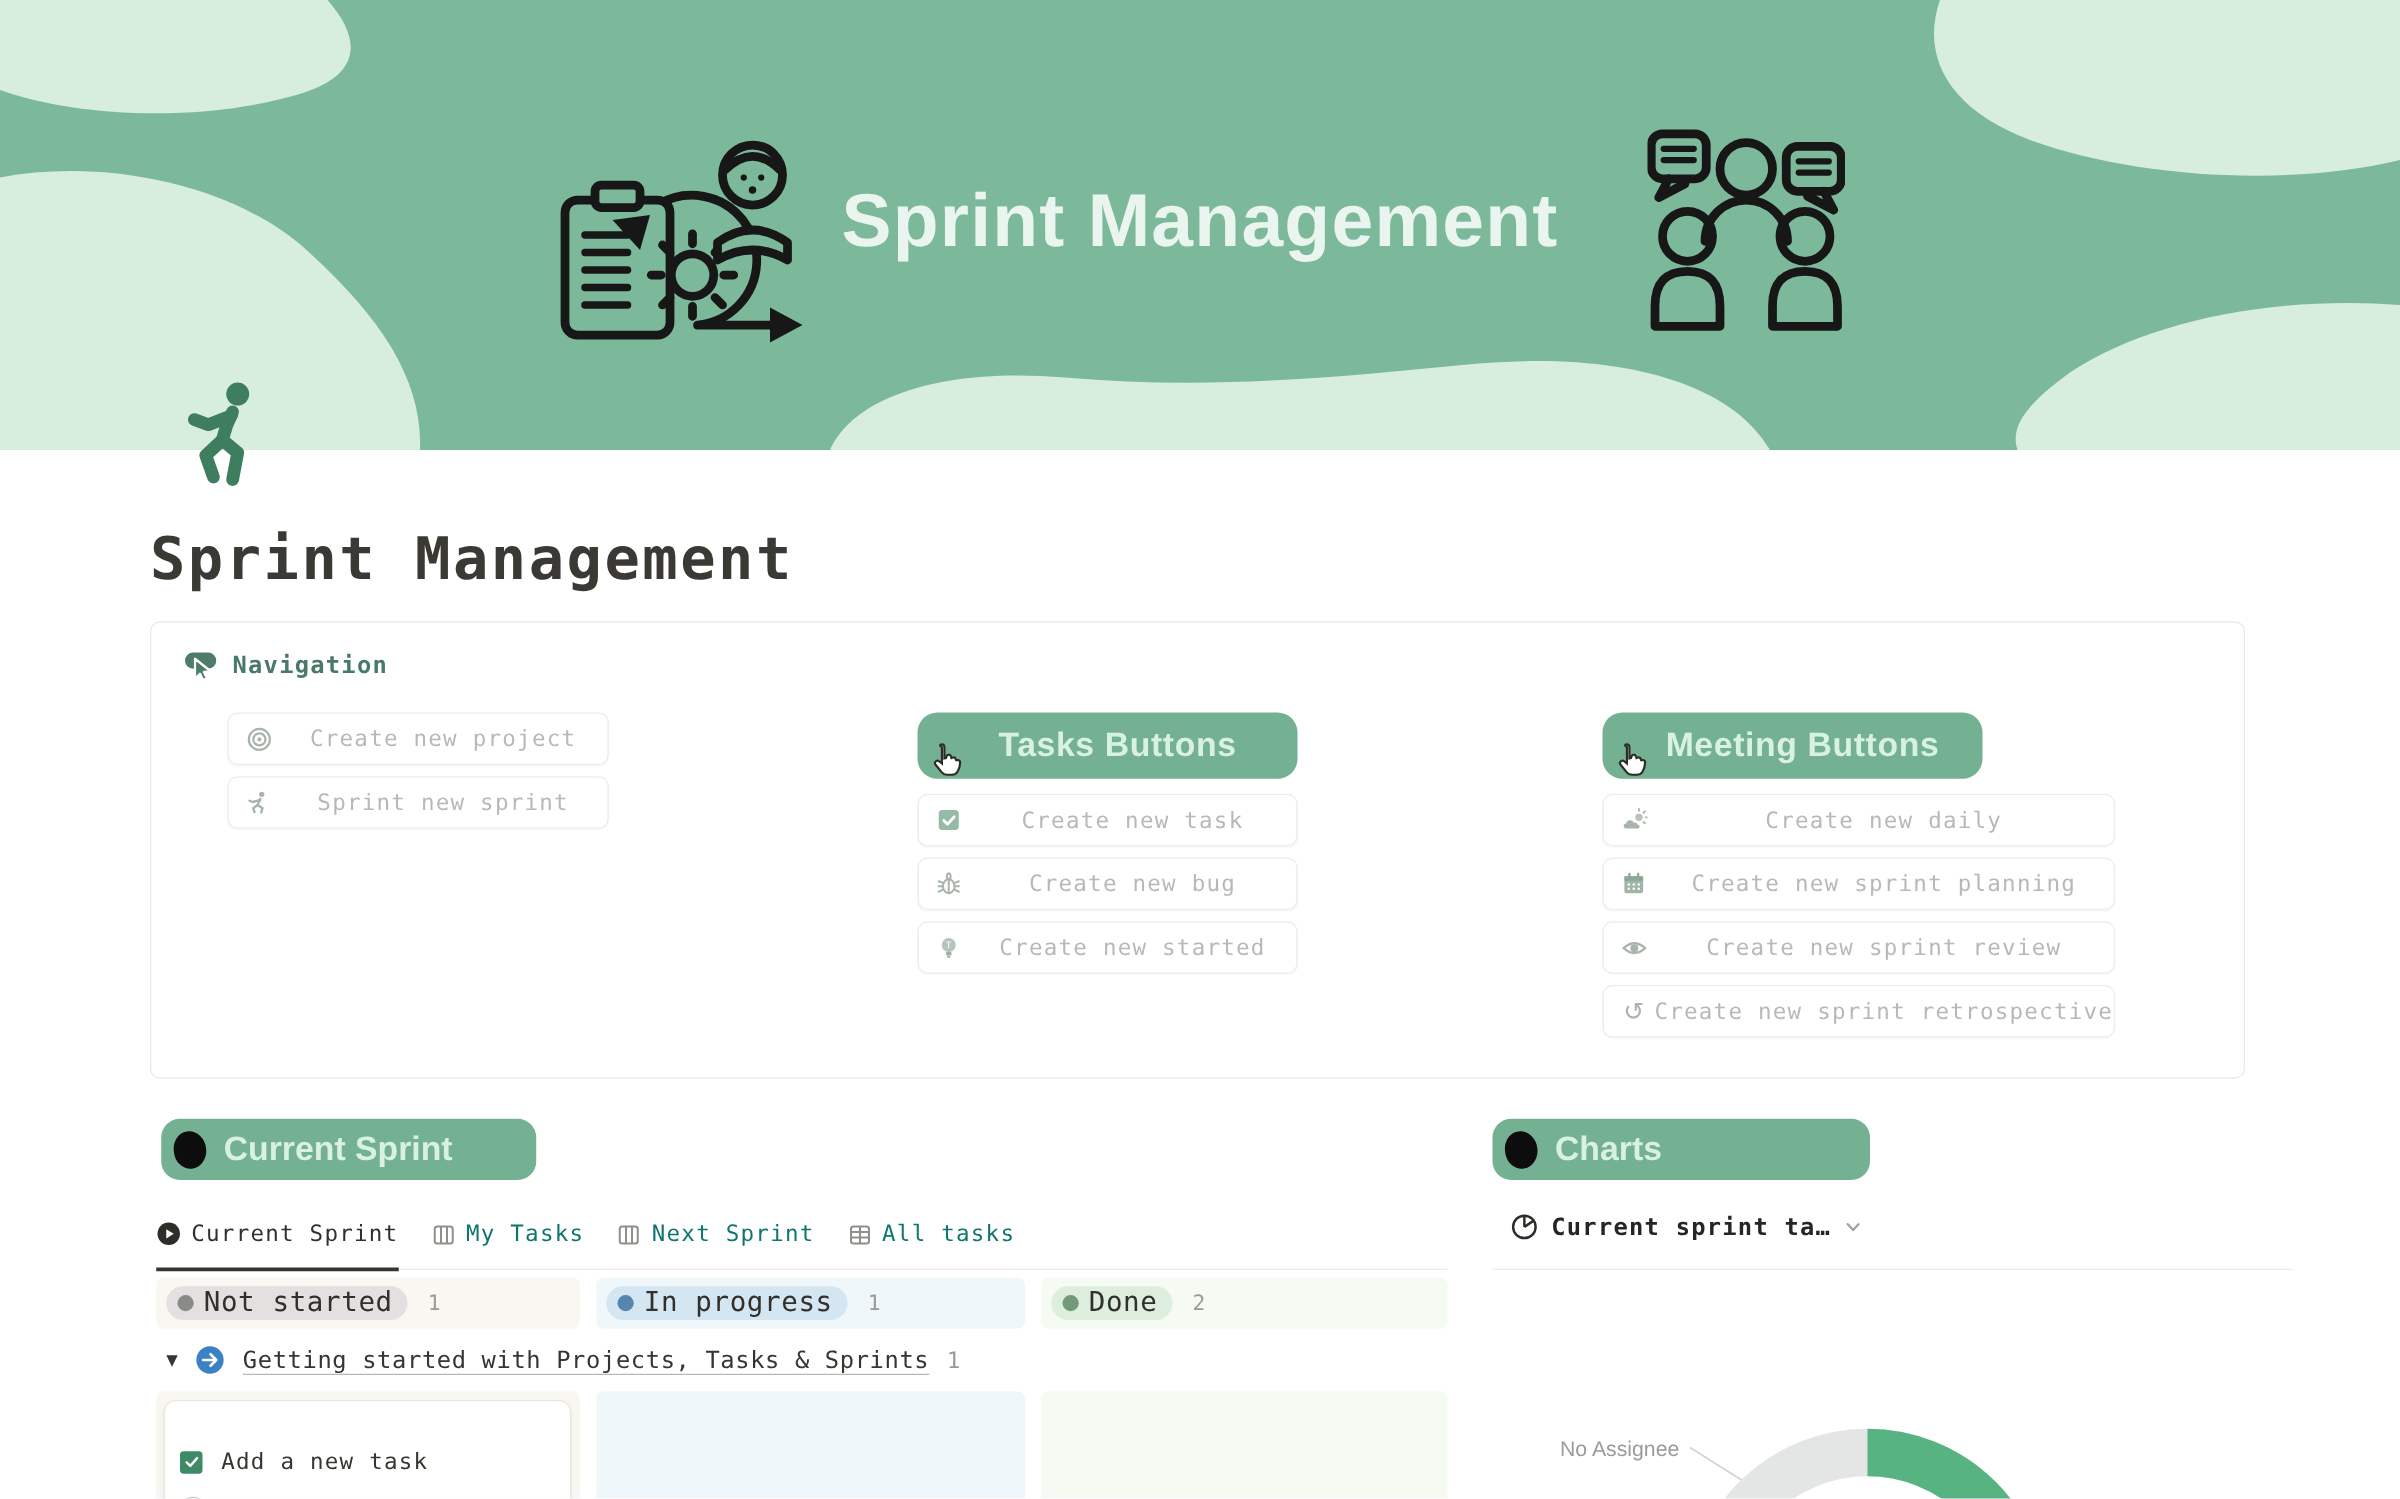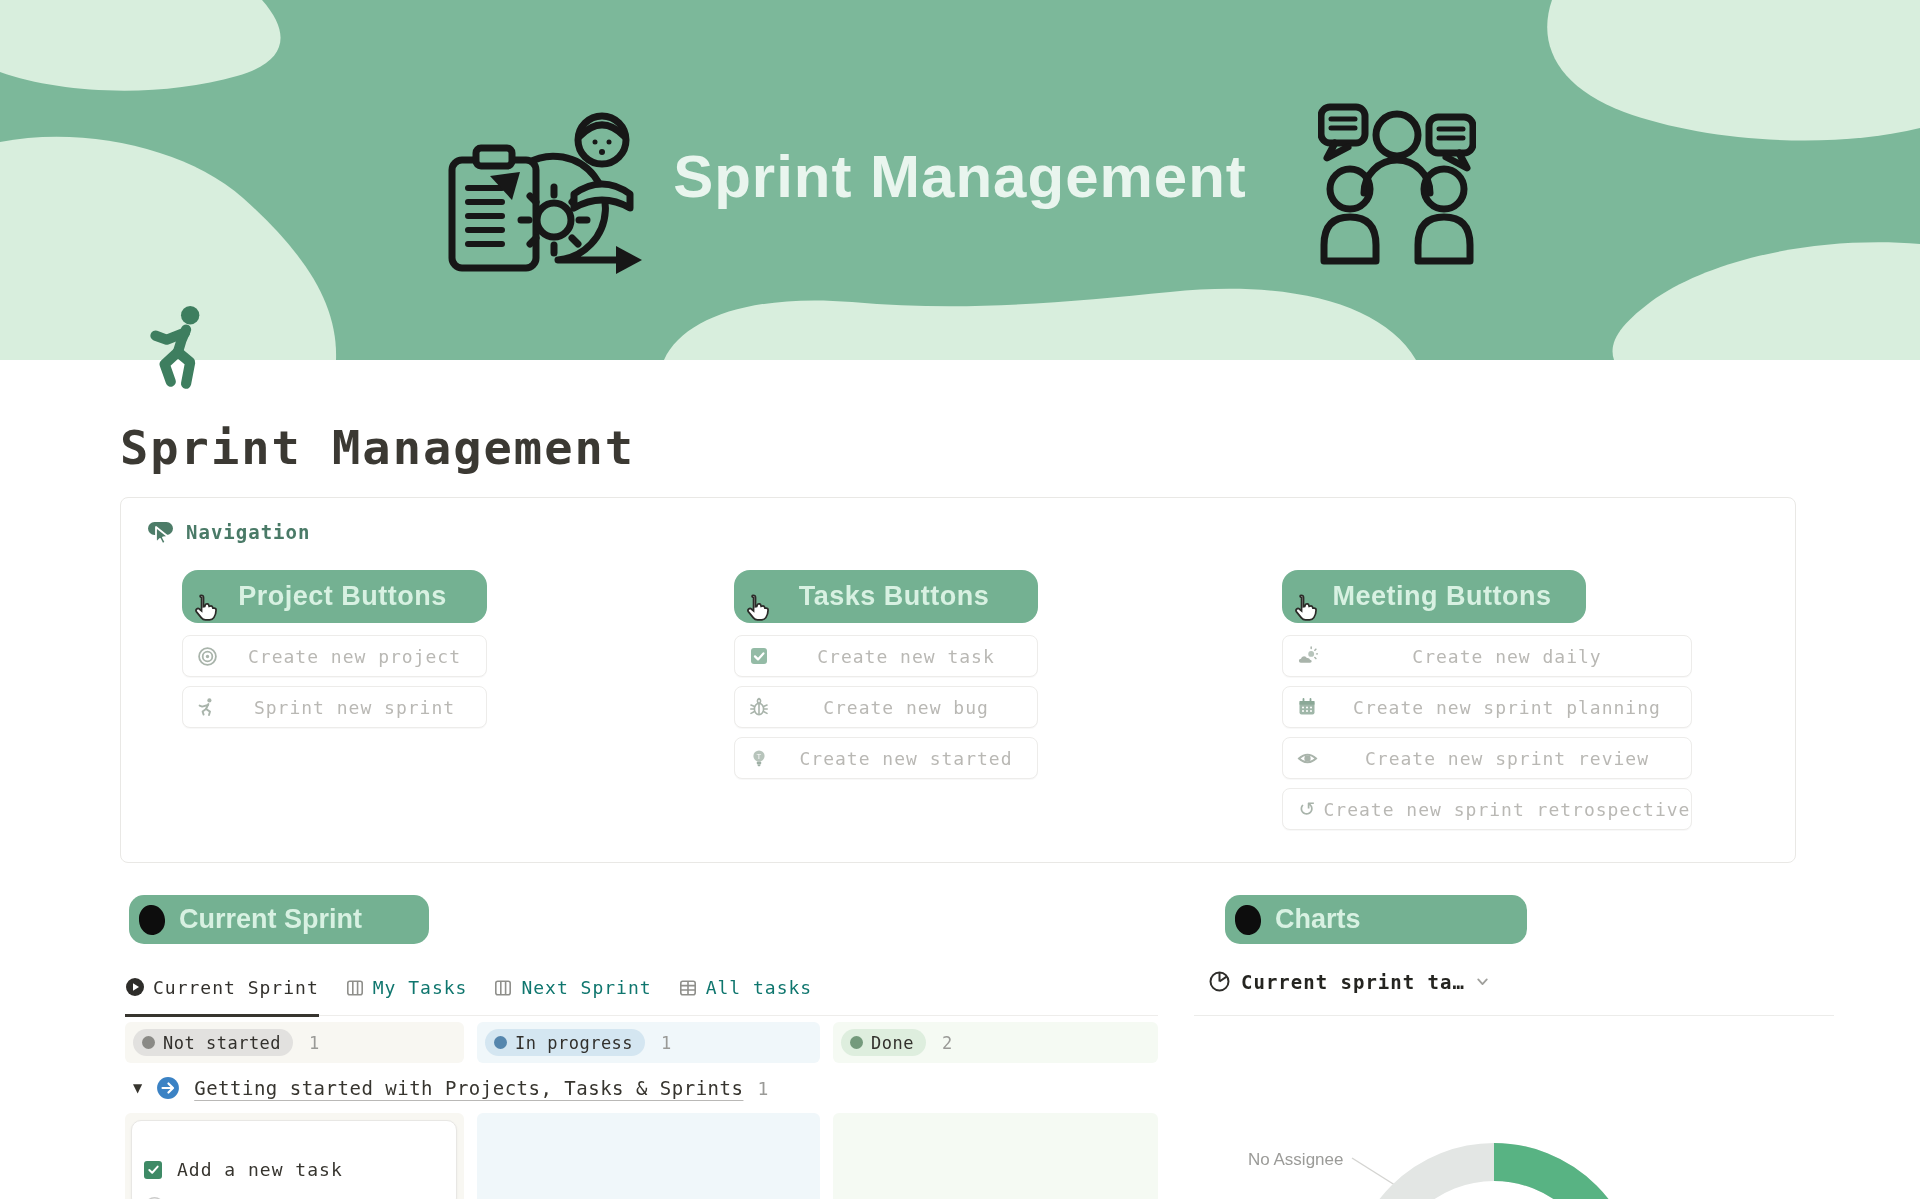--- a/index.html
+++ b/index.html
@@ -39,39 +39,39 @@
   .nav-btn .btn-icon{position:absolute;left:13px;top:50%;transform:translateY(-50%);
     width:22px;height:22px;display:flex;align-items:center;justify-content:center;}
   .nav-btn .btn-label{font-size:18px;color:#b9b8b4;letter-spacing:1px;}
   .glyph-icon{font-family:"DejaVu Sans",sans-serif;font-size:20px;color:#a9b4ab;line-height:1;}
 
   
   .section-pill{height:49px;border-radius:15px;background:#74b192;display:flex;align-items:center;gap:14px;padding-left:10px;box-sizing:border-box;}
   .section-pill .blob-dot{width:26px;height:30px;background:#0d0d0d;border-radius:48% 52% 50% 50%;transform:rotate(-5deg);}
   .section-pill .sp-label{font-family:"Liberation Sans",sans-serif;font-weight:bold;font-size:27px;color:#d8f1e2;}
   .pill-current{left:129px;top:895px;width:300px;}
-  .pill-charts{left:1225px;top:895px;width:302px;}
+  .pill-charts{left:1194px;top:895px;width:302px;}
 
   
   .tabbar{left:125px;top:972px;width:1033px;height:44px;border-bottom:1px solid #eeedeb;
     display:flex;gap:26px;box-sizing:border-box;}
   .tab{display:flex;align-items:center;gap:8px;font-size:18px;color:#0f766e;
     padding-bottom:12px;cursor:pointer;letter-spacing:1px;}
   .tab.active{color:#32302c;border-bottom:3px solid #37352f;margin-bottom:-2px;}
 
   
   .strip{position:absolute;border-radius:6px;}
   .strip.r1{top:1022px;height:41px;}
   .strip.r2{top:1113px;height:86px;border-bottom-left-radius:0;border-bottom-right-radius:0;}
   .col1{left:125px;width:339px;background:#f8f7f2;}
   .col2{left:477px;width:343px;background:#f0f7fa;}
   .col3{left:833px;width:325px;background:#f5faf3;}
   .status-line{position:absolute;top:7px;left:8px;display:flex;align-items:center;}
   .status-pill{display:inline-flex;align-items:center;gap:8px;height:27px;border-radius:14px;
-    padding:0 12px 0 9px;font-size:17px;color:#32302c;letter-spacing:.5px;}
+    padding:0 12px 0 9px;font-size:22px;color:#32302c;letter-spacing:.5px;}
   .status-pill .dot{width:13px;height:13px;border-radius:50%;}
   .p-notstarted{background:#e2e1df;}  .p-notstarted .dot{background:#8a8a86;}
   .p-inprogress{background:#d4e6f1;}  .p-inprogress .dot{background:#5586ad;}
   .p-done{background:#deeede;}        .p-done .dot{background:#749a7c;}
   .count{font-size:17px;color:#9a9a97;margin-left:16px;}
 
   .group-row{left:133px;top:1076px;display:flex;align-items:center;gap:14px;}
   .toggle-tri{font-family:"DejaVu Sans",sans-serif;font-size:12px;color:#37352f;}
   .group-label{font-size:19px;color:#37352f;letter-spacing:.5px;text-decoration:underline;
     text-decoration-color:rgba(55,53,47,.35);text-underline-offset:5px;cursor:pointer;}
@@ -164,26 +164,20 @@
   <div class="abs callout">
     <div class="callout-head">
       <svg width="27" height="27" viewBox="0 0 27 27">
         <rect x="1" y="4" width="25" height="13" rx="6.5" fill="#4d7c68"></rect>
         <path d="M9 9 L9 25 L13 21 L15.5 26 L18.5 24.3 L16 19.5 L21.5 19 Z" fill="#4d7c68" stroke="#ffffff" stroke-width="1.8" stroke-linejoin="round"></path>
       </svg>
       <span class="callout-label">Navigation</span>
     </div>
 
     <div class="nav-col c1">
-      <div class="pill">
-        <svg class="hand-cursor" viewBox="0 0 24 26">
-          <path d="M9 2c1 0 1.8.8 1.8 1.8v7.4l1-.2.4-1.2c.2-.8 1.1-1.2 1.9-1 .5.2.9.6 1 1.1l.3 1 .9-.3c.8-.2 1.6.2 1.9 1l.2.7 1-.1c.9 0 1.6.7 1.6 1.6 0 2.6-.8 4.7-1.8 6.2-.8 1.2-2.1 1.8-3.5 1.8h-3.3c-1.3 0-2.5-.6-3.3-1.6l-4-4.9c-.6-.7-.5-1.7.2-2.3.6-.5 1.5-.5 2.1 0l1.8 1.5V3.8C7.2 2.8 8 2 9 2z" fill="#ffffff" stroke="#2b2b28" stroke-width="1.4"></path>
-        </svg>
-        <span class="pill-label">Project Buttons</span>
-      </div>
       <div class="nav-btn">
         <span class="btn-icon">
           <svg width="21" height="21" viewBox="0 0 20 20">
               <g fill="none" stroke="#a9b4ab" stroke-width="1.7">
                 <circle cx="10" cy="10" r="8"></circle>
                 <circle cx="10" cy="10" r="4.6"></circle>
               </g>
               <circle cx="10" cy="10" r="1.6" fill="#a9b4ab"></circle>
             </svg>
         </span>

